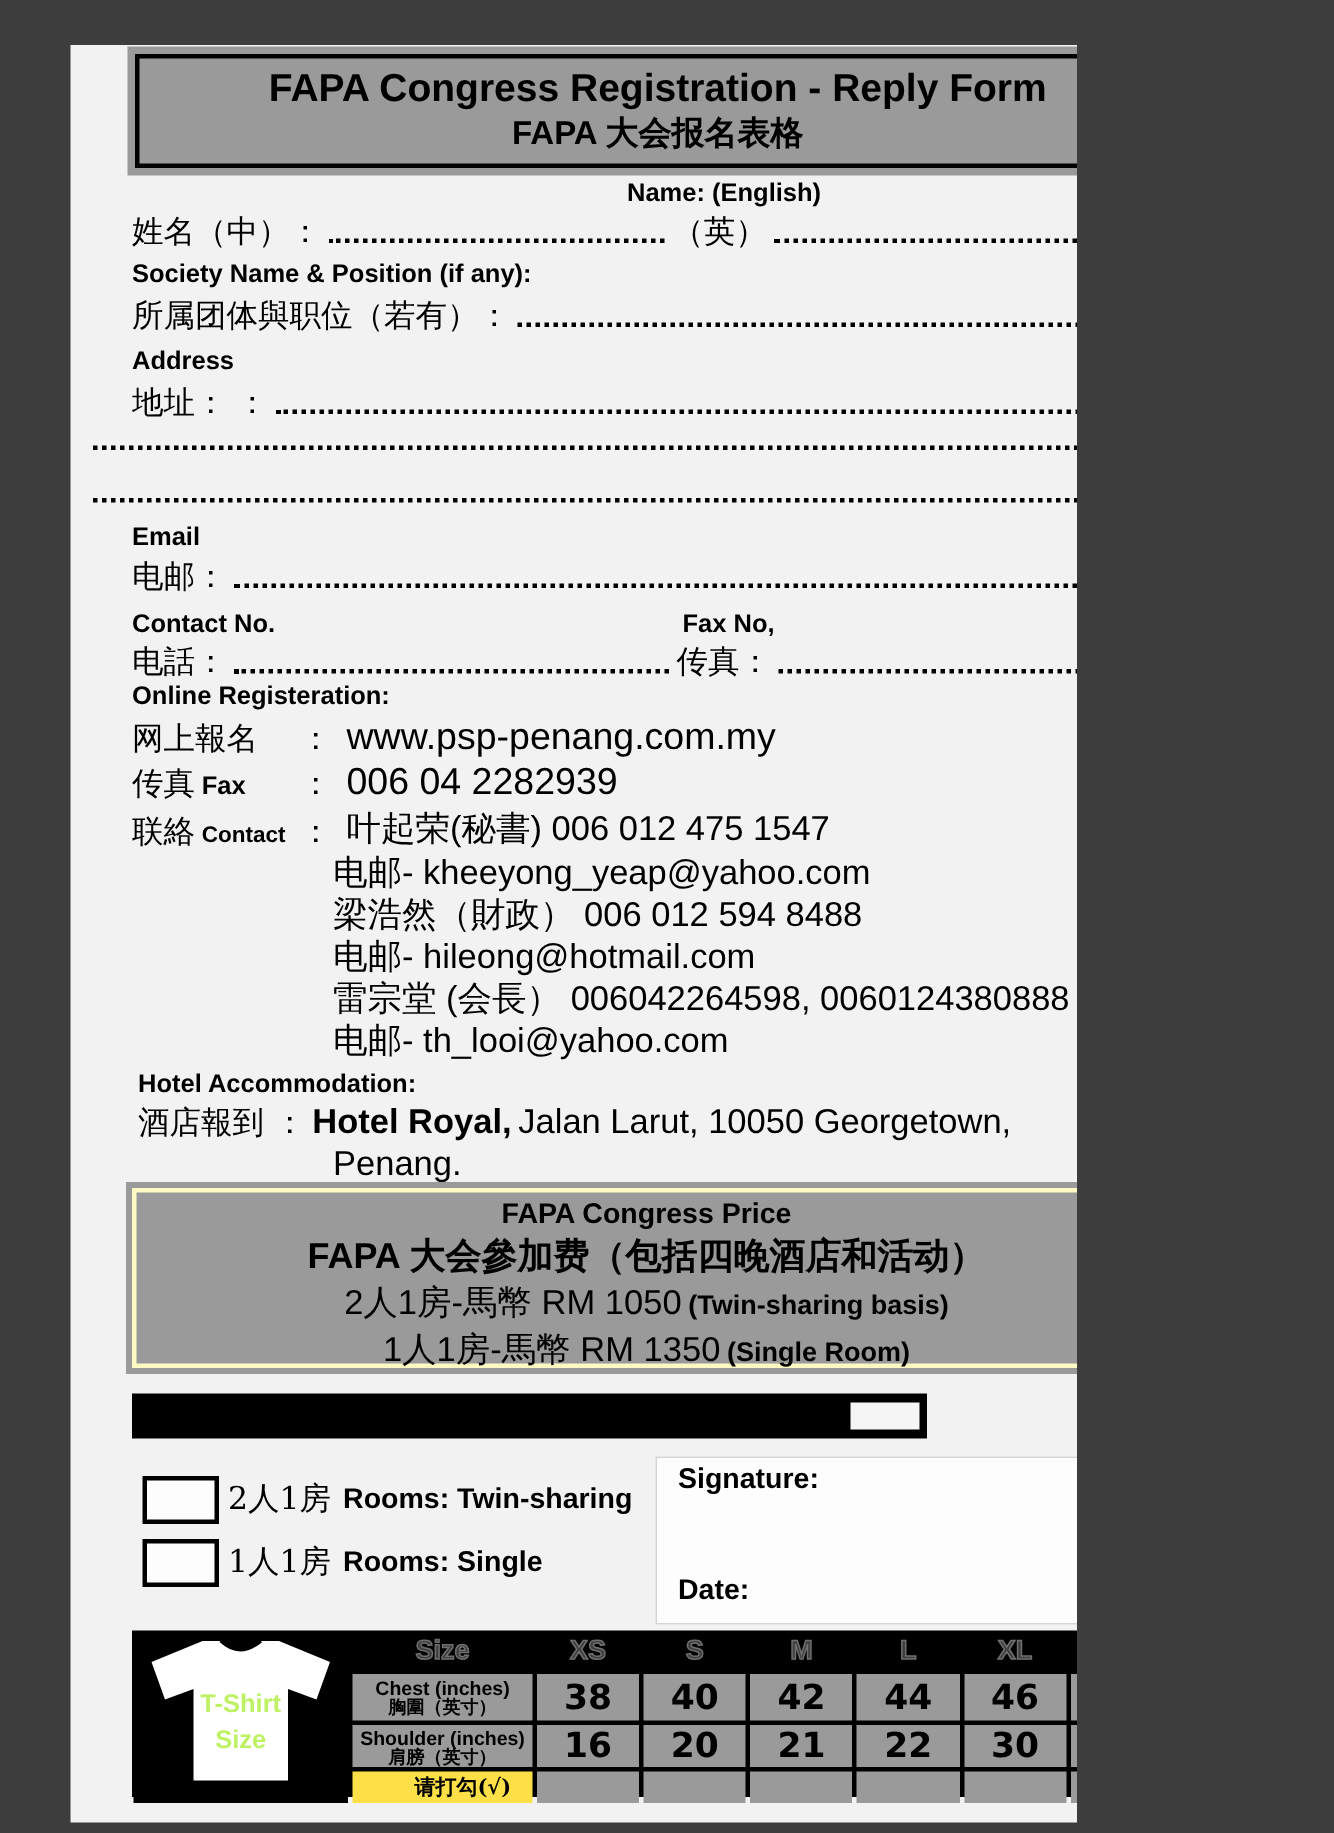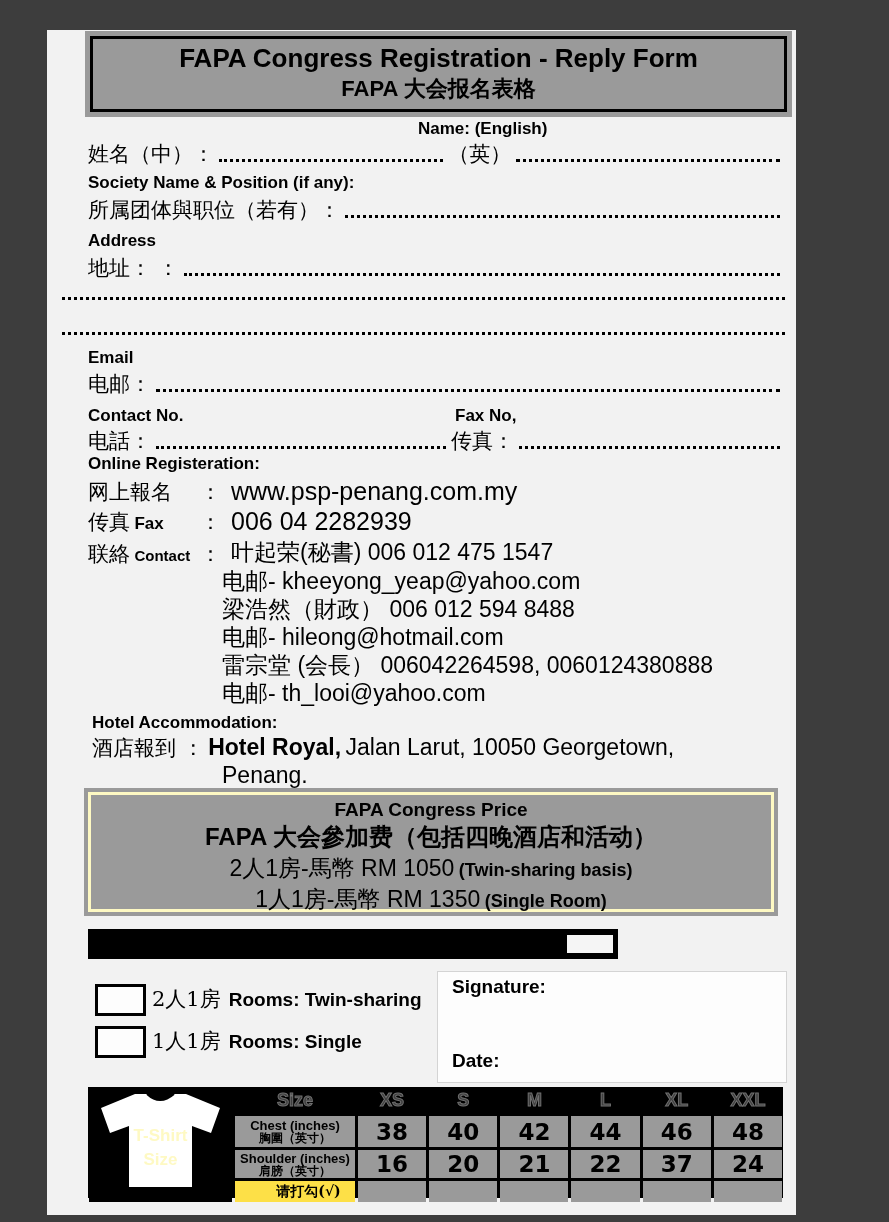--- a/index.html
+++ b/index.html
@@ -1,17 +1,17 @@
 <!DOCTYPE html>
 <html><head>
 <meta charset="utf-8">
 <style>
   html,body{margin:0;padding:0;}
   body{background:#3d3d3d;font-family:"Liberation Sans",sans-serif;}
-  .page{position:relative;width:796px;height:1222px;background:#3d3d3d;overflow:hidden;}
+  .page{position:relative;width:718px;height:1222px;background:#3d3d3d;overflow:hidden;}
   .paper{position:absolute;left:47px;top:30px;width:776px;height:1185px;background:#f2f2f2;}
   .abs{position:absolute;}
   .en{font-family:"Liberation Sans",sans-serif;font-weight:bold;color:#000;}
   .zh{font-family:"DejaVu Serif","Liberation Serif",serif;color:#000;}
   .lbl-en{font-size:17px;}
   .lbl-zh{font-size:21px;}
   .val{font-family:Liberation Sans, sans-serif;font-size:23px;color:#000;}
   .dotrow{display:flex;align-items:flex-end;}
   .leader{border-bottom:3px dotted #000;height:0;margin:0 5px 6px 5px;}
   .grow1{flex:1;}
@@ -32,21 +32,21 @@
   .gcell{background:#9a9a9a;display:flex;align-items:center;justify-content:center;
     font-family:"DejaVu Sans",sans-serif;font-weight:bold;font-size:23px;color:#000;}
   .labcell{background:#9a9a9a;display:flex;flex-direction:column;align-items:center;justify-content:center;line-height:1;}
   .labcell .e{font-family:"Liberation Sans",sans-serif;font-weight:bold;font-size:13px;color:#000;}
   .labcell .z{font-family:Liberation Sans, sans-serif;font-weight:bold;font-size:12px;color:#000;}
   .tickcell{background:#fde047;display:flex;align-items:center;justify-content:center;
     font-family:"DejaVu Serif",serif;font-weight:bold;font-size:14px;color:#000;padding-left:27px;}
   .emptycell{background:#9a9a9a;}
   .graphic{grid-row:1/5;background:#000;position:relative;}
   .gtext{position:absolute;width:100%;text-align:center;font-family:"Liberation Sans",sans-serif;
-    font-weight:bold;font-size:17px;color:#fef9c3;}
+    font-weight:bold;font-size:17px;color:#bef264;}
 </style>
 </head>
 <body>
 
 <div class="page">
   <div class="paper"></div>
 
   <div class="abs titlebox">
     <div class="en" style="font-size:26px;">FAPA Congress Registration - Reply Form</div>
     <div class="en" style="font-size:22px;">FAPA 大会报名表格</div>
@@ -192,21 +192,21 @@
     <div class="gcell">48</div>
 
     <div class="labcell">
       <span class="e">Shoulder (inches)</span>
       <span class="z">肩膀（英寸）</span>
     </div>
     <div class="gcell">16</div>
     <div class="gcell">20</div>
     <div class="gcell">21</div>
     <div class="gcell">22</div>
-    <div class="gcell">37</div>
+    <div class="gcell">30</div>
     <div class="gcell">24</div>
 
     <div class="tickcell">请打勾(√)</div>
     <div class="emptycell"></div>
     <div class="emptycell"></div>
     <div class="emptycell"></div>
     <div class="emptycell"></div>
     <div class="emptycell"></div>
     <div class="emptycell"></div>
   </div>

